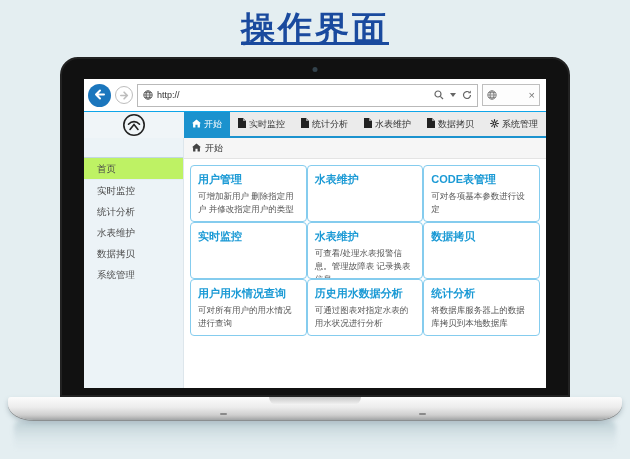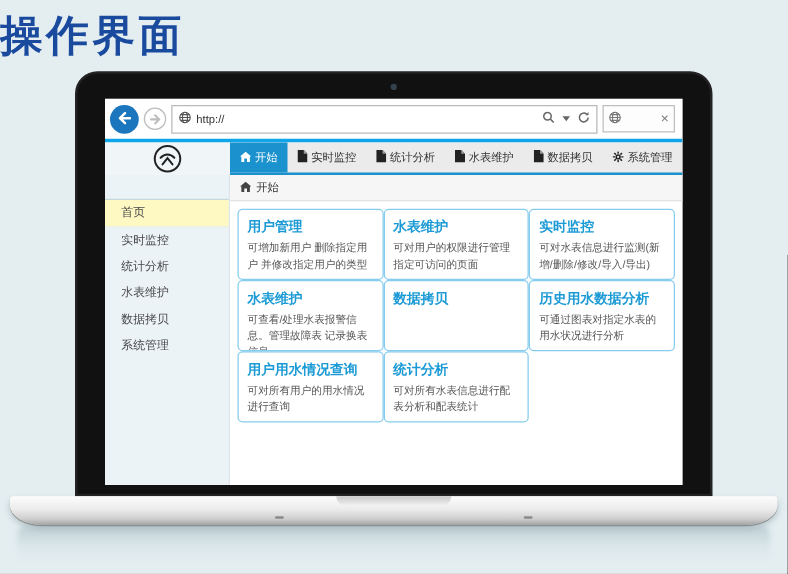--- a/index.html
+++ b/index.html
@@ -1,19 +1,19 @@
 <!DOCTYPE html>
 <html><head>
 <meta charset="utf-8">
 <style>
   html,body{margin:0;padding:0;}
   .stage{position:relative;width:630px;height:459px;background:#e4eef1;overflow:hidden;
          font-family:"Liberation Sans",sans-serif;}
-  .page-title{position:absolute;top:6px;left:0;width:100%;margin:0;text-align:left;
-              font-size:34px;font-weight:600;letter-spacing:3px;color:#1a4a9e;}
+  .page-title{position:absolute;top:6px;left:0;width:100%;margin:0;text-align:center;
+              font-size:34px;font-weight:600;letter-spacing:3px;color:#1a4a9e;text-decoration:underline;}
 
   
   .bezel{position:absolute;left:60px;top:57px;width:510px;height:340px;background:#111;
          border:2px solid #222;box-sizing:border-box;border-radius:18px 18px 0 0;}
   .camera{position:absolute;top:8px;left:50%;transform:translateX(-50%);width:5px;height:5px;
           border-radius:50%;background:#33424c;}
   .base{position:absolute;left:8px;top:397px;width:614px;height:23px;
         background:linear-gradient(#fcfcfc,#ececec 45%,#cfcfcf 78%,#a6a6a6);
         border-radius:3px 3px 26px 26px / 3px 3px 16px 16px;
         box-shadow:0 1px 0 #8d8d8d,0 3px 5px rgba(90,110,120,.35);}
@@ -22,21 +22,21 @@
   .foot{position:absolute;top:16px;width:7px;height:2px;background:#8a8a8a;border-radius:2px;}
   .foot-l{left:212px}.foot-r{right:196px}
   .reflection{position:absolute;left:14px;top:421px;width:602px;height:34px;border-radius:6px;
         background:linear-gradient(rgba(125,155,165,.35),rgba(160,185,195,.12) 50%,rgba(170,195,205,0) 85%);
         filter:blur(2px);}
 
   
   .screen{position:absolute;left:22px;top:20px;width:462px;height:309px;background:#fff;
           overflow:hidden;display:flex;flex-direction:column;}
   .chrome{height:32px;display:flex;align-items:center;gap:4px;padding:0 6px 0 4px;
-          background:#fff;border-bottom:3px solid #0ea5e9;flex:none;}
+          background:#fff;border-bottom:1px solid #0ea5e9;flex:none;}
   .nav-btn{border:none;background:none;padding:0;display:flex;align-items:center;justify-content:center;cursor:pointer;}
   .back{width:23px;height:23px;border-radius:50%;background:#1b76bd;flex:none;}
   .fwd{width:18px;height:18px;border-radius:50%;border:1px solid #bdbdbd;background:#fff;flex:none;color:#bdbdbd;}
   .addressbar{flex:1;height:21px;border:1px solid #b9b9b9;display:flex;align-items:center;
               gap:4px;padding:0 5px;background:#fff;min-width:0;}
   .url{flex:1;font-size:9px;color:#333;}
   .addr-icons{display:flex;align-items:center;gap:6px;color:#555;}
   .caret{width:0;height:0;border-left:3px solid transparent;border-right:3px solid transparent;
          border-top:4px solid #666;display:inline-block;}
   .btab{width:58px;height:22px;border:1px solid #bfbfbf;background:#fdfdfd;flex:none;
@@ -50,21 +50,21 @@
   .tab{height:24px;display:flex;align-items:center;gap:3px;padding:0 8px;font-size:9px;color:#333;
        white-space:nowrap;cursor:pointer;}
   .tab.active{background:#1b92ce;color:#fff;}
   .tab svg{flex:none;}
 
   
   .body-row{flex:1;display:flex;min-height:0;}
   .sidebar{width:100px;flex:none;background:#ecf3f7;border-right:1px solid #dde6ec;
            padding-top:19px;box-sizing:border-box;}
   .side-item{height:21px;line-height:21px;padding-left:13px;font-size:9.5px;color:#4a4a4a;cursor:pointer;}
-  .side-item.active{background:#fef9c3;border-top:1px solid #c2d7e2;border-bottom:1px solid #e4eef4;}
+  .side-item.active{background:#bef264;border-top:1px solid #c2d7e2;border-bottom:1px solid #e4eef4;}
   .main{flex:1;display:flex;flex-direction:column;background:#fff;min-width:0;}
   .crumb{height:20px;flex:none;background:#f6f6f6;border-bottom:1px solid #e4e4e4;
          display:flex;align-items:center;gap:4px;padding-left:8px;font-size:9px;color:#333;}
   .cards{padding:6px;display:grid;grid-template-columns:repeat(3,1fr);grid-auto-rows:57px;
          gap:0;align-content:start;}
   .card{border:1px solid #85ccee;border-radius:4px;background:#fff;padding:6px 7px;
         box-sizing:border-box;height:100%;overflow:hidden;cursor:pointer;}
   .card-title{color:#1b9ad5;font-weight:bold;font-size:11px;margin-bottom:3px;white-space:nowrap;}
   .card-desc{font-size:8.5px;color:#555;line-height:1.55;}
 </style>
@@ -229,44 +229,46 @@
             <span>开始</span>
           </div>
 
           <div class="cards">
             <div class="card">
               <div class="card-title">用户管理</div>
               <div class="card-desc">可增加新用户 删除指定用户 并修改指定用户的类型</div>
             </div>
             <div class="card">
               <div class="card-title">水表维护</div>
-              <div class="card-desc">可对用户的权限进行管理 指定可访问的页面</div>
+            </div>
+            <div class="card">
+              <div class="card-title">CODE表管理</div>
+              <div class="card-desc">可对各项基本参数进行设定</div>
             </div>
             <div class="card">
               <div class="card-title">实时监控</div>
-              <div class="card-desc">可对水表信息进行监测(新增/删除/修改/导入/导出)</div>
             </div>
             <div class="card">
               <div class="card-title">水表维护</div>
               <div class="card-desc">可查看/处理水表报警信息。管理故障表 记录换表信息。</div>
             </div>
             <div class="card">
               <div class="card-title">数据拷贝</div>
             </div>
             <div class="card">
+              <div class="card-title">用户用水情况查询</div>
+              <div class="card-desc">可对所有用户的用水情况进行查询</div>
+            </div>
+            <div class="card">
               <div class="card-title">历史用水数据分析</div>
               <div class="card-desc">可通过图表对指定水表的用水状况进行分析</div>
             </div>
             <div class="card">
-              <div class="card-title">用户用水情况查询</div>
-              <div class="card-desc">可对所有用户的用水情况进行查询</div>
-            </div>
-            <div class="card">
               <div class="card-title">统计分析</div>
-              <div class="card-desc">可对所有水表信息进行配表分析和配表统计</div>
+              <div class="card-desc">将数据库服务器上的数据库拷贝到本地数据库</div>
             </div>
           </div>
         </section>
       </div>
 
     </div>
   </div>
 
   <div class="base">
     <div class="notch"></div>

